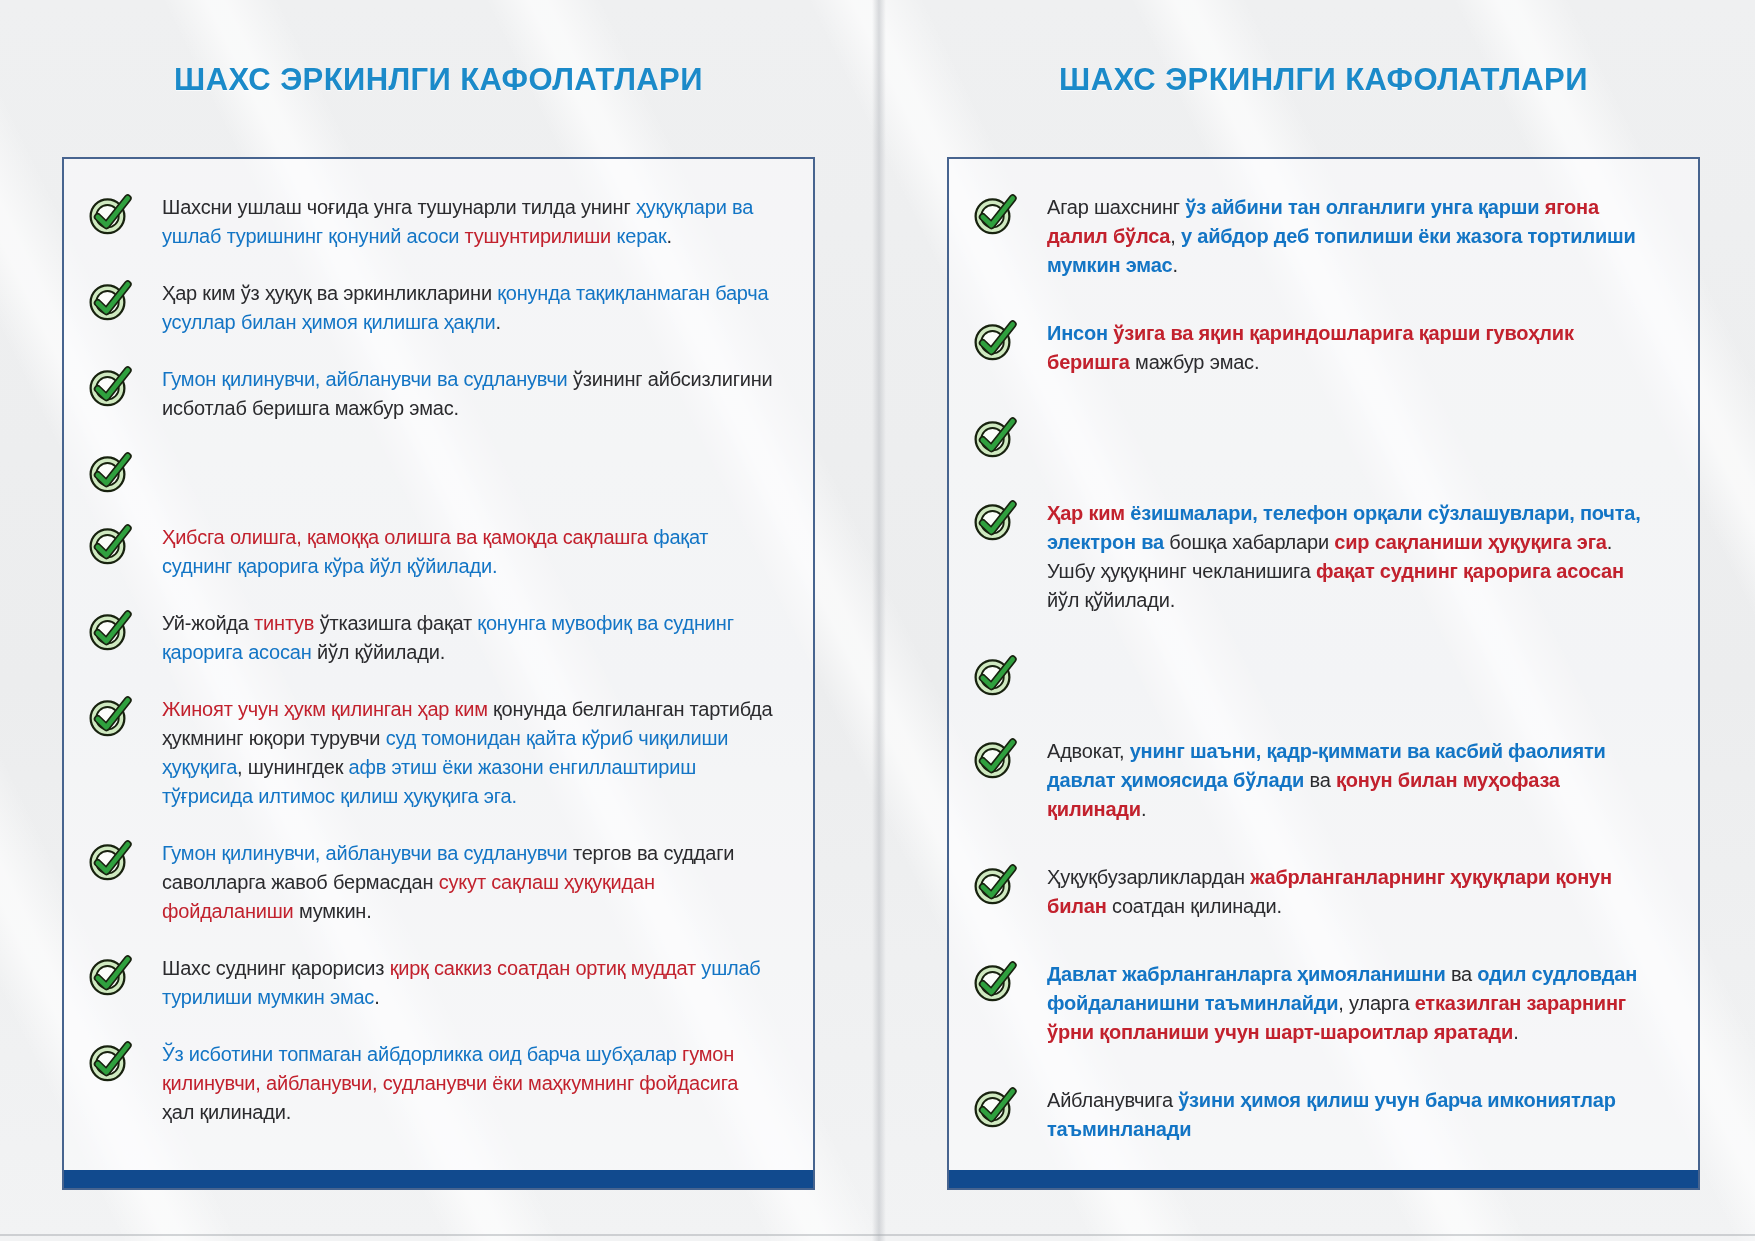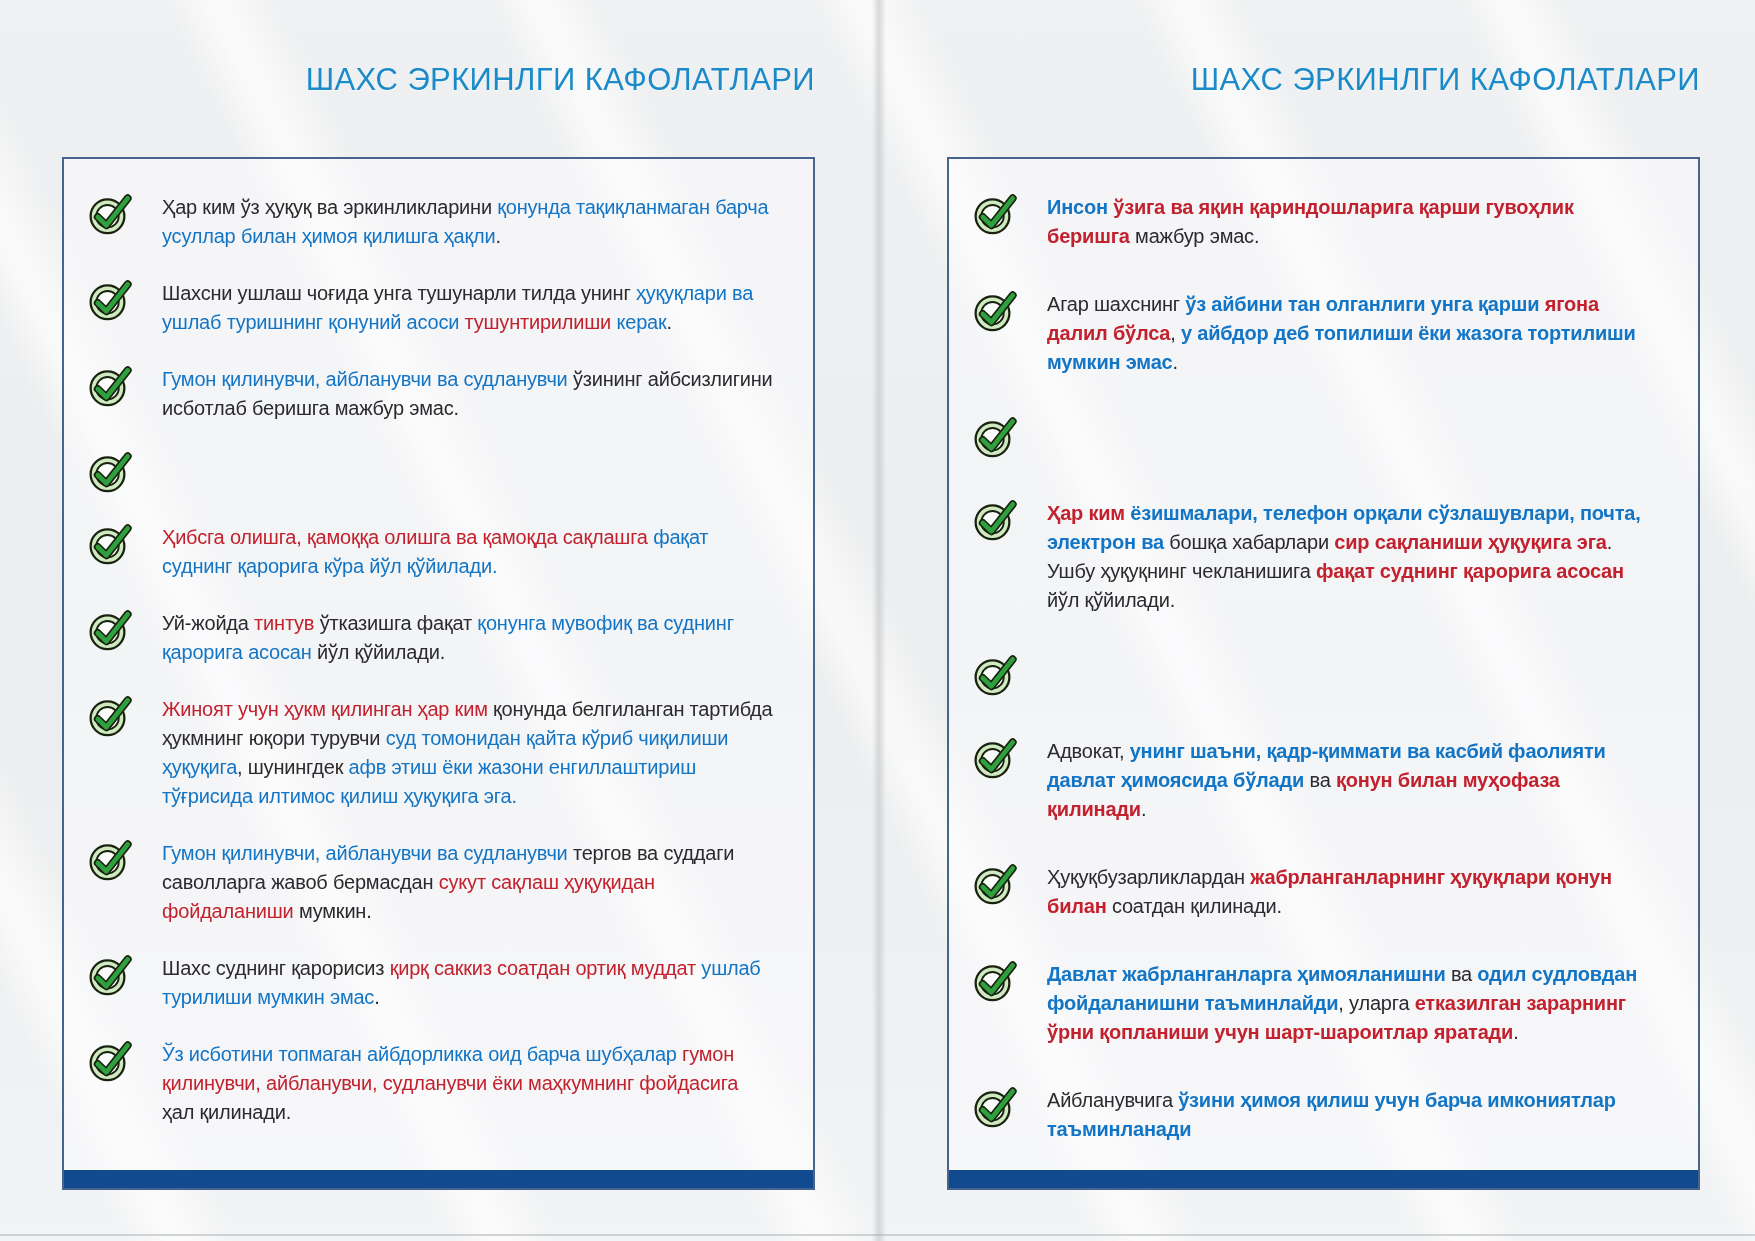--- a/index.html
+++ b/index.html
@@ -24,22 +24,22 @@
   }
   .fold-shadow{
     position:absolute;top:0;bottom:0;left:872px;width:14px;
     background:linear-gradient(90deg,rgba(190,193,198,0) 0%,rgba(186,189,194,.55) 50%,rgba(190,193,198,0) 100%);
   }
   .col{position:absolute;top:0;width:753px;height:1241px;}
   .col-left{left:62px;}
   .col-right{left:947px;}
   .col-title{
     position:absolute;top:62px;left:0;right:0;margin:0;
-    text-align:right;
-    font-size:31px;font-weight:400;letter-spacing:.4px;
+    text-align:center;
+    font-size:31px;font-weight:700;letter-spacing:.4px;
     color:var(--title,#1b8ac9);
     text-shadow:0 1px 0 rgba(255,255,255,.7);
   }
   .panel{
     position:absolute;top:157px;left:0;right:0;bottom:51px;
     border:2px solid #47648f;
     background:rgba(252,253,254,.45);
     box-sizing:border-box;
     padding:32px 40px 24px 24px;
     overflow:hidden;
@@ -74,32 +74,32 @@
       <div class="items">
           <div class="item">
   <span class="check">
     <svg viewBox="0 0 64 58" width="48" height="46" aria-hidden="true">
       <circle cx="26" cy="32" r="22.5" fill="#cfe9c0" stroke="#18220f" stroke-width="3"></circle>
       <circle cx="26" cy="32" r="15" fill="#fbfdfa" stroke="#18220f" stroke-width="2.4"></circle>
       <path d="M13 33 L24.5 44 L53 8" fill="none" stroke="#18220f" stroke-width="10.5" stroke-linecap="round" stroke-linejoin="round"></path>
       <path d="M13 33 L24.5 44 L53 8" fill="none" stroke="#2fa03e" stroke-width="6" stroke-linecap="round" stroke-linejoin="round"></path>
     </svg>
   </span>
+<p class="txt"><span class="seg-dark">Шахсни ушлаш чоғида унга тушунарли тилда унинг </span><span class="seg-blue">ҳуқуқлари ва ушлаб туришнинг қонуний асоси </span><span class="seg-red">тушунтирилиши </span><span class="seg-blue">керак</span><span class="seg-dark">.</span></p>
+          </div>
+          <div class="item">
+  <span class="check">
+    <svg viewBox="0 0 64 58" width="48" height="46" aria-hidden="true">
+      <circle cx="26" cy="32" r="22.5" fill="#cfe9c0" stroke="#18220f" stroke-width="3"></circle>
+      <circle cx="26" cy="32" r="15" fill="#fbfdfa" stroke="#18220f" stroke-width="2.4"></circle>
+      <path d="M13 33 L24.5 44 L53 8" fill="none" stroke="#18220f" stroke-width="10.5" stroke-linecap="round" stroke-linejoin="round"></path>
+      <path d="M13 33 L24.5 44 L53 8" fill="none" stroke="#2fa03e" stroke-width="6" stroke-linecap="round" stroke-linejoin="round"></path>
+    </svg>
+  </span>
 <p class="txt"><span class="seg-dark">Ҳар ким ўз ҳуқуқ ва эркинликларини </span><span class="seg-blue">қонунда тақиқланмаган барча усуллар билан ҳимоя қилишга ҳақли</span><span class="seg-dark">.</span></p>
-          </div>
-          <div class="item">
-  <span class="check">
-    <svg viewBox="0 0 64 58" width="48" height="46" aria-hidden="true">
-      <circle cx="26" cy="32" r="22.5" fill="#cfe9c0" stroke="#18220f" stroke-width="3"></circle>
-      <circle cx="26" cy="32" r="15" fill="#fbfdfa" stroke="#18220f" stroke-width="2.4"></circle>
-      <path d="M13 33 L24.5 44 L53 8" fill="none" stroke="#18220f" stroke-width="10.5" stroke-linecap="round" stroke-linejoin="round"></path>
-      <path d="M13 33 L24.5 44 L53 8" fill="none" stroke="#2fa03e" stroke-width="6" stroke-linecap="round" stroke-linejoin="round"></path>
-    </svg>
-  </span>
-<p class="txt"><span class="seg-dark">Шахсни ушлаш чоғида унга тушунарли тилда унинг </span><span class="seg-blue">ҳуқуқлари ва ушлаб туришнинг қонуний асоси </span><span class="seg-red">тушунтирилиши </span><span class="seg-blue">керак</span><span class="seg-dark">.</span></p>
           </div>
           <div class="item">
   <span class="check">
     <svg viewBox="0 0 64 58" width="48" height="46" aria-hidden="true">
       <circle cx="26" cy="32" r="22.5" fill="#cfe9c0" stroke="#18220f" stroke-width="3"></circle>
       <circle cx="26" cy="32" r="15" fill="#fbfdfa" stroke="#18220f" stroke-width="2.4"></circle>
       <path d="M13 33 L24.5 44 L53 8" fill="none" stroke="#18220f" stroke-width="10.5" stroke-linecap="round" stroke-linejoin="round"></path>
       <path d="M13 33 L24.5 44 L53 8" fill="none" stroke="#2fa03e" stroke-width="6" stroke-linecap="round" stroke-linejoin="round"></path>
     </svg>
   </span>
@@ -192,32 +192,32 @@
       <div class="items">
           <div class="item">
   <span class="check">
     <svg viewBox="0 0 64 58" width="48" height="46" aria-hidden="true">
       <circle cx="26" cy="32" r="22.5" fill="#cfe9c0" stroke="#18220f" stroke-width="3"></circle>
       <circle cx="26" cy="32" r="15" fill="#fbfdfa" stroke="#18220f" stroke-width="2.4"></circle>
       <path d="M13 33 L24.5 44 L53 8" fill="none" stroke="#18220f" stroke-width="10.5" stroke-linecap="round" stroke-linejoin="round"></path>
       <path d="M13 33 L24.5 44 L53 8" fill="none" stroke="#2fa03e" stroke-width="6" stroke-linecap="round" stroke-linejoin="round"></path>
     </svg>
   </span>
+<p class="txt"><span class="seg-dark">Агар шахснинг </span><span class="seg-blue b">ўз айбини тан олганлиги унга қарши </span><span class="seg-red b">ягона далил бўлса</span><span class="seg-dark">, </span><span class="seg-blue b">у айбдор деб топилиши ёки жазога тортилиши мумкин эмас</span><span class="seg-dark">.</span></p>
+          </div>
+          <div class="item">
+  <span class="check">
+    <svg viewBox="0 0 64 58" width="48" height="46" aria-hidden="true">
+      <circle cx="26" cy="32" r="22.5" fill="#cfe9c0" stroke="#18220f" stroke-width="3"></circle>
+      <circle cx="26" cy="32" r="15" fill="#fbfdfa" stroke="#18220f" stroke-width="2.4"></circle>
+      <path d="M13 33 L24.5 44 L53 8" fill="none" stroke="#18220f" stroke-width="10.5" stroke-linecap="round" stroke-linejoin="round"></path>
+      <path d="M13 33 L24.5 44 L53 8" fill="none" stroke="#2fa03e" stroke-width="6" stroke-linecap="round" stroke-linejoin="round"></path>
+    </svg>
+  </span>
 <p class="txt"><span class="seg-blue b">Инсон </span><span class="seg-red b">ўзига ва яқин қариндошларига қарши гувоҳлик беришга </span><span class="seg-dark">мажбур эмас.</span></p>
-          </div>
-          <div class="item">
-  <span class="check">
-    <svg viewBox="0 0 64 58" width="48" height="46" aria-hidden="true">
-      <circle cx="26" cy="32" r="22.5" fill="#cfe9c0" stroke="#18220f" stroke-width="3"></circle>
-      <circle cx="26" cy="32" r="15" fill="#fbfdfa" stroke="#18220f" stroke-width="2.4"></circle>
-      <path d="M13 33 L24.5 44 L53 8" fill="none" stroke="#18220f" stroke-width="10.5" stroke-linecap="round" stroke-linejoin="round"></path>
-      <path d="M13 33 L24.5 44 L53 8" fill="none" stroke="#2fa03e" stroke-width="6" stroke-linecap="round" stroke-linejoin="round"></path>
-    </svg>
-  </span>
-<p class="txt"><span class="seg-dark">Агар шахснинг </span><span class="seg-blue b">ўз айбини тан олганлиги унга қарши </span><span class="seg-red b">ягона далил бўлса</span><span class="seg-dark">, </span><span class="seg-blue b">у айбдор деб топилиши ёки жазога тортилиши мумкин эмас</span><span class="seg-dark">.</span></p>
           </div>
           <div class="item">
   <span class="check">
     <svg viewBox="0 0 64 58" width="48" height="46" aria-hidden="true">
       <circle cx="26" cy="32" r="22.5" fill="#cfe9c0" stroke="#18220f" stroke-width="3"></circle>
       <circle cx="26" cy="32" r="15" fill="#fbfdfa" stroke="#18220f" stroke-width="2.4"></circle>
       <path d="M13 33 L24.5 44 L53 8" fill="none" stroke="#18220f" stroke-width="10.5" stroke-linecap="round" stroke-linejoin="round"></path>
       <path d="M13 33 L24.5 44 L53 8" fill="none" stroke="#2fa03e" stroke-width="6" stroke-linecap="round" stroke-linejoin="round"></path>
     </svg>
   </span>

